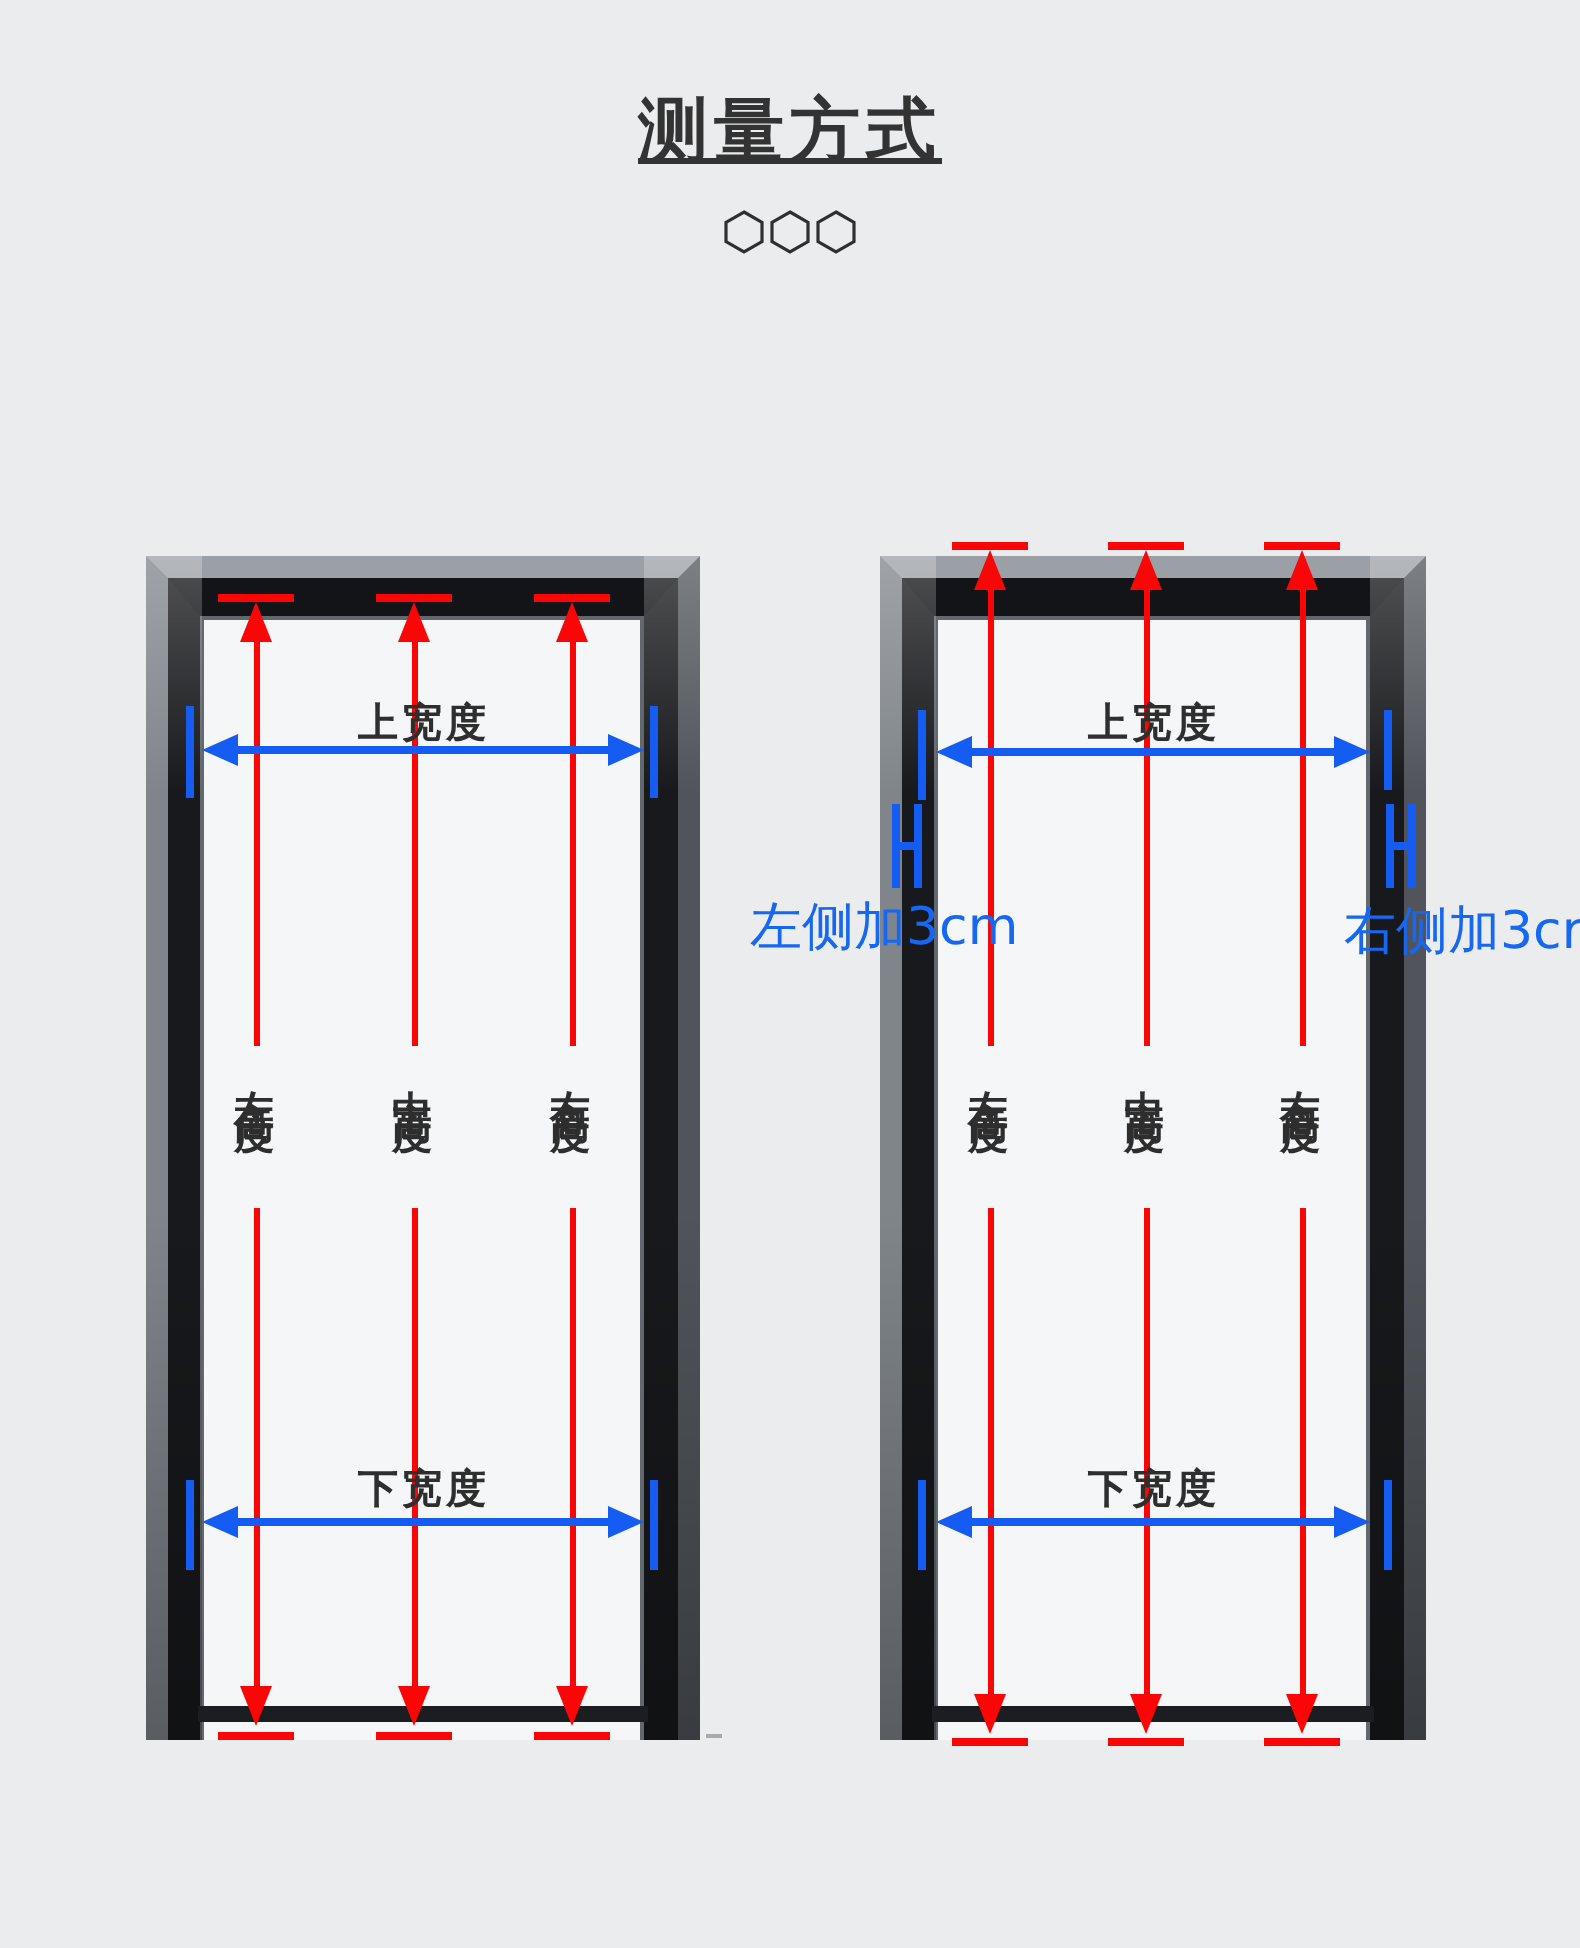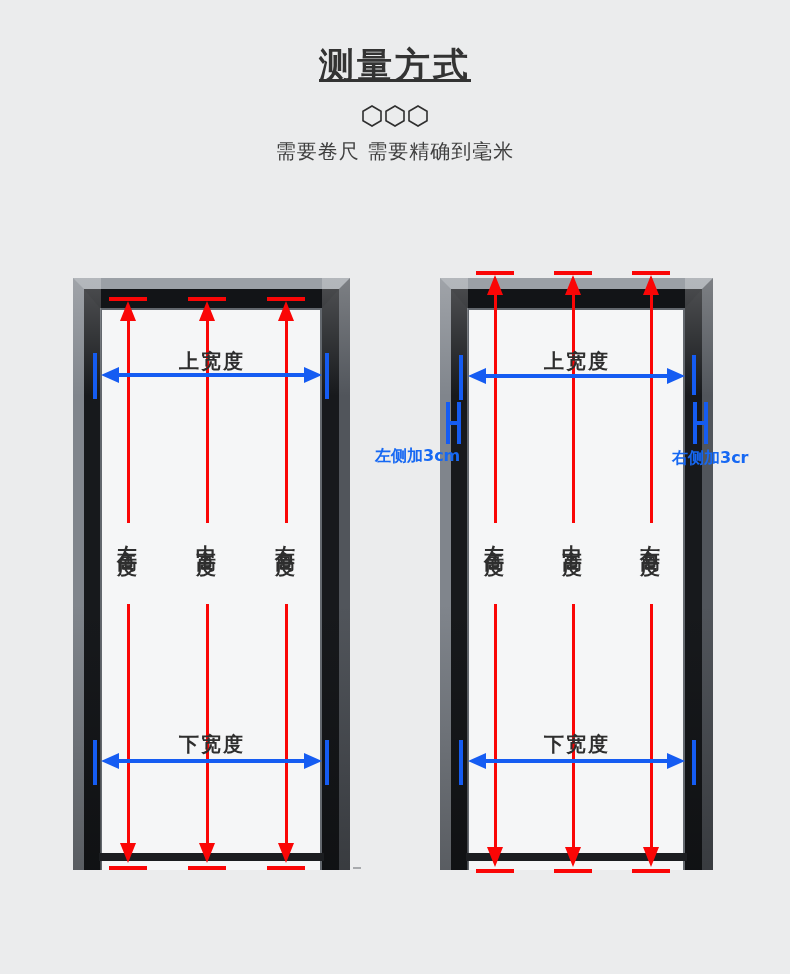--- a/index.html
+++ b/index.html
@@ -63,21 +63,21 @@
     border-top:8px solid transparent;border-bottom:8px solid transparent;border-left:18px solid #155cf2;}
   .hbar{position:absolute;width:4px;height:42px;background:#155cf2;z-index:4;}
   .hcross{position:absolute;height:4px;width:15px;background:#155cf2;z-index:4;}
 
   
   .wlabel{position:absolute;font-size:20px;font-weight:700;color:#2e2e2e;
     letter-spacing:2px;z-index:6;white-space:nowrap;transform:translateX(-50%);}
   .vlabel{position:absolute;writing-mode:vertical-rl;text-orientation:upright;
     font-size:20px;font-weight:700;color:#2e2e2e;letter-spacing:5px;z-index:6;
     transform:translateX(-50%);}
-  .note{position:absolute;font-size:16px;font-weight:700;color:#1668f3;
+  .note{position:absolute;font-size:26px;font-weight:400;color:#1668f3;
     z-index:6;white-space:nowrap;}
   .caption{position:absolute;font-size:27px;font-weight:700;color:#f60a0a;
     z-index:6;white-space:nowrap;transform:translateX(-50%);letter-spacing:0px;}
   .dash{position:absolute;width:8px;height:2px;background:#a8aaad;}
 </style>
 </head>
 <body>
 
 <div class="canvas">
 
@@ -86,21 +86,20 @@
     <svg width="20" height="22" viewBox="0 0 20 22">
         <polygon points="10,1 19,6.2 19,15.8 10,21 1,15.8 1,6.2" fill="none" stroke="#2f2f2f" stroke-width="1.6"></polygon>
       </svg>
     <svg width="20" height="22" viewBox="0 0 20 22">
         <polygon points="10,1 19,6.2 19,15.8 10,21 1,15.8 1,6.2" fill="none" stroke="#2f2f2f" stroke-width="1.6"></polygon>
       </svg>
     <svg width="20" height="22" viewBox="0 0 20 22">
         <polygon points="10,1 19,6.2 19,15.8 10,21 1,15.8 1,6.2" fill="none" stroke="#2f2f2f" stroke-width="1.6"></polygon>
       </svg>
   </div>
-  <div class="subtitle">需要卷尺 需要精确到毫米</div>
 
   <div class="door" style="left:73px;top:278px;">
     <div class="bevel">
       <div class="darkframe">
         <div class="opening"></div>
       </div>
     </div>
     <div class="shade l"></div>
     <div class="shade r"></div>
     <div class="sill"></div>

